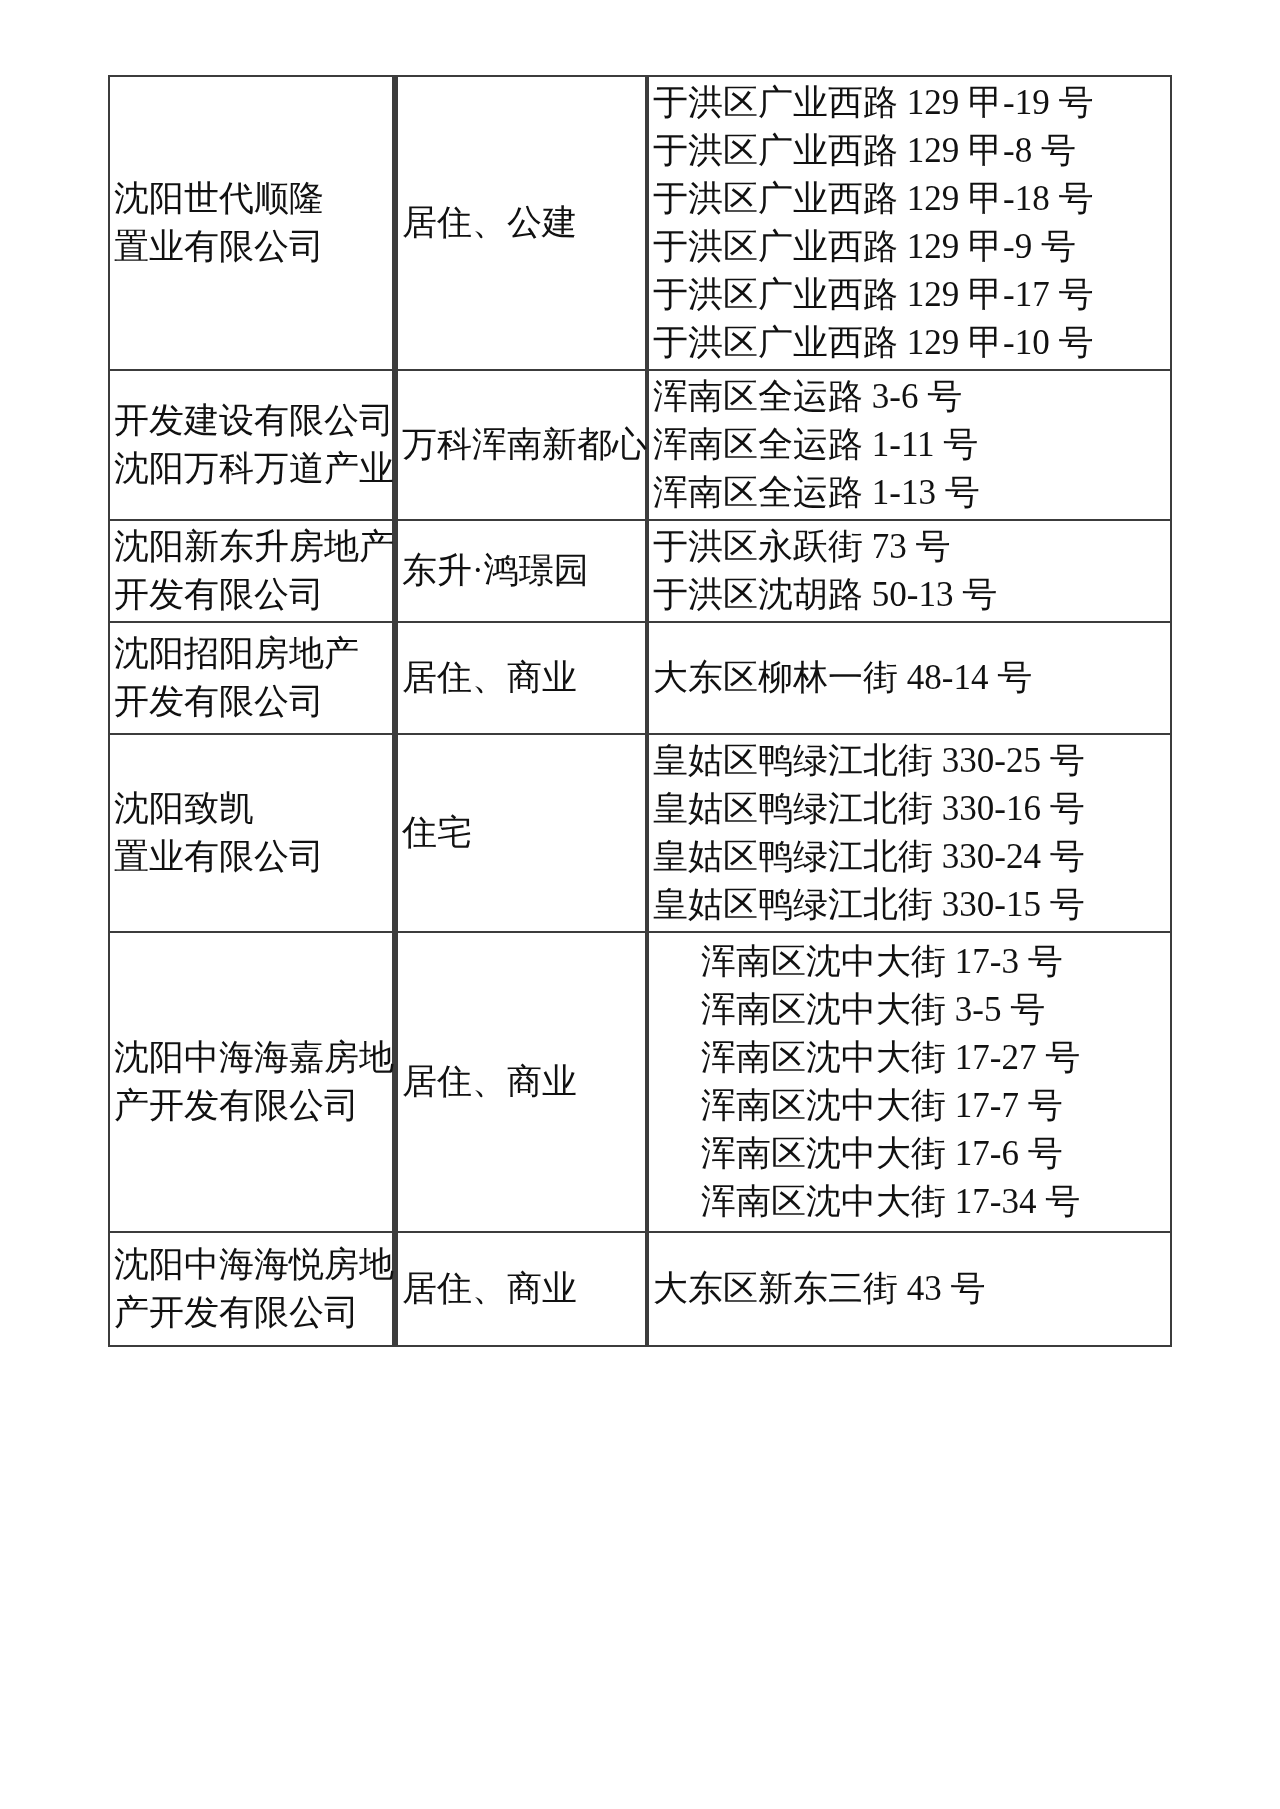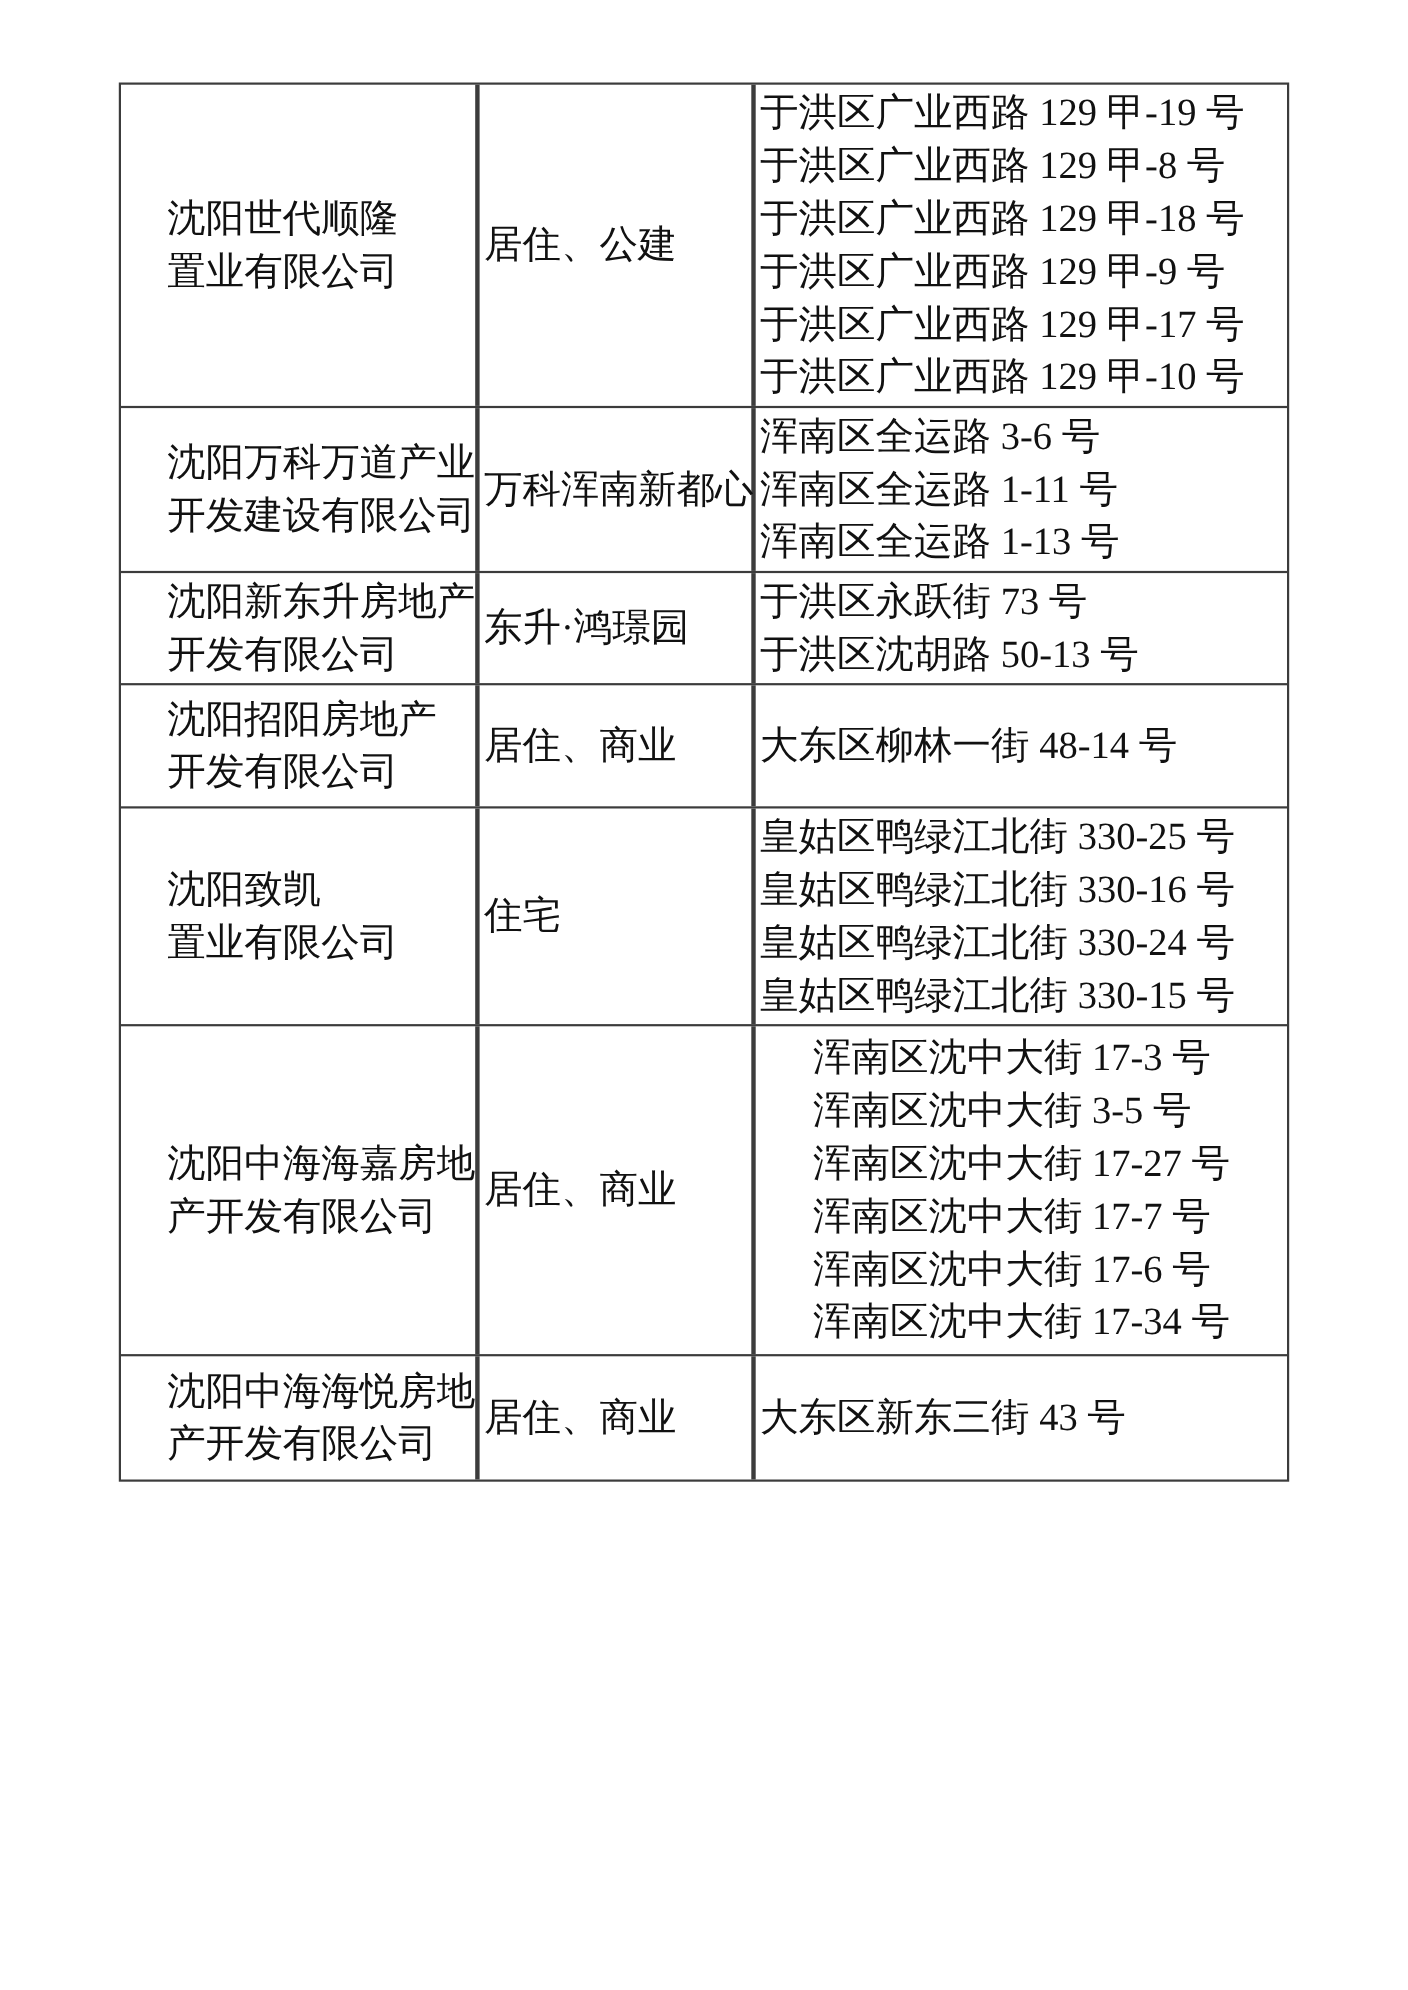--- a/index.html
+++ b/index.html
@@ -39,22 +39,21 @@
     align-items: flex-start;
     justify-content: center;
     text-align: center;
     font-size: 35px;
     line-height: 48px;
     padding: 2px 4px;
     box-sizing: border-box;
   }
   .cell.company {
     width: 288px;
-    border-right: 4px solid #0f172a;
-    margin-left: 38px;
+    border-right: 6px solid #0f172a;
   }
   .cell.type {
     width: 251px;
     border-right: 4px solid #d946ef;
   }
   .cell.addresses {
     flex: 1;
   }
   .company-line, .address-line, .type-text {
     white-space: nowrap;
@@ -77,22 +76,22 @@
         <div class="address-line">于洪区广业西路 129 甲-8 号</div>
         <div class="address-line">于洪区广业西路 129 甲-18 号</div>
         <div class="address-line">于洪区广业西路 129 甲-9 号</div>
         <div class="address-line">于洪区广业西路 129 甲-17 号</div>
         <div class="address-line">于洪区广业西路 129 甲-10 号</div>
       </div>
   </div>
 
   <div class="row" style="min-height: 144px; border-color: rgb(60, 60, 60);">
     <div class="cell company" style="border-color: rgb(60, 60, 60);">
+        <div class="company-line">开发建设有限公司</div>
         <div class="company-line">沈阳万科万道产业</div>
-        <div class="company-line">开发建设有限公司</div>
       </div>
     <div class="cell type" style="border-color: rgb(60, 60, 60);">
         <div class="type-text">万科浑南新都心</div>
       </div>
     <div class="cell addresses" style="border-color: rgb(60, 60, 60);">
         <div class="address-line">浑南区全运路 3-6 号</div>
         <div class="address-line">浑南区全运路 1-11 号</div>
         <div class="address-line">浑南区全运路 1-13 号</div>
       </div>
   </div>

